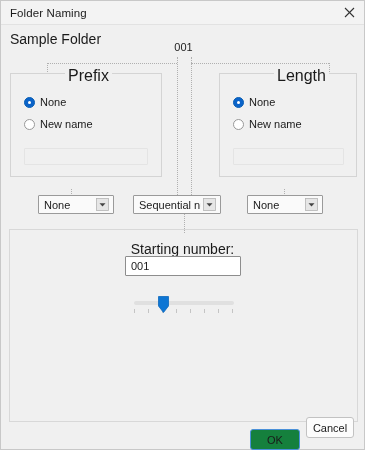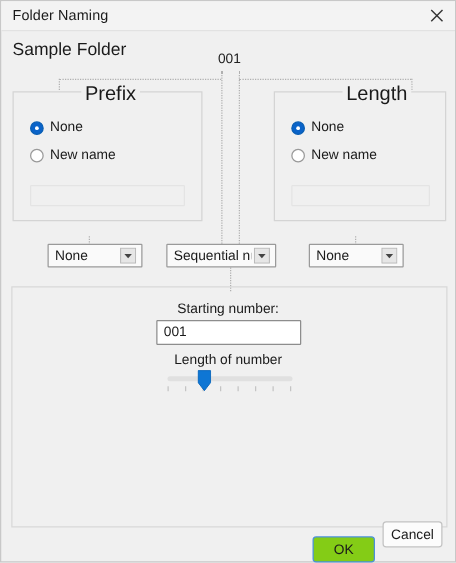--- a/index.html
+++ b/index.html
@@ -176,21 +176,21 @@
     left: 8px; top: 228px;
     width: 349px; height: 193px;
     border: 1px solid #d8d8d8;
     box-sizing: border-box;
     background: transparent;
   }
   .center-label {
     position: absolute;
     width: 100%;
     text-align: center;
-    font-size: 11px;
+    font-size: 14px;
     color: #1a1a1a;
   }
   .text-input {
     position: absolute;
     height: 20px;
     background: #fff;
     border: 1px solid #8d8d8d;
     box-sizing: border-box;
     border-radius: 1px;
     display: flex;
@@ -242,21 +242,21 @@
     border-radius: 3px;
     display: flex;
     align-items: center;
     justify-content: center;
     font-size: 11px;
     color: #1a1a1a;
     cursor: default;
   }
   .btn.default {
     border: 1px solid #4a90d9;
-    background: #84cc16;
+    background: #15803d;
   }
 </style>
 </head>
 <body>
 
 <div class="dialog">
 
   <div class="titlebar">
     <div class="title-text">Folder Naming</div>
     <div class="close-btn">
@@ -342,21 +342,20 @@
       </svg>
     </span>
   </div>
 
   <div class="panel"></div>
 
   <div class="center-label" style="left:0; top:240px;">Starting number:</div>
 
   <div class="text-input" style="left:124px; top:255px; width:116px;">001</div>
 
-  <div class="center-label" style="left:0; top:281px;">Length of number</div>
 
   <div class="slider-wrap">
     <div class="slider-track"></div>
     <div class="slider-ticks">
       <span style="left:0px;"></span>
       <span style="left:14px;"></span>
       <span style="left:28px;"></span>
       <span style="left:42px;"></span>
       <span style="left:56px;"></span>
       <span style="left:70px;"></span>

